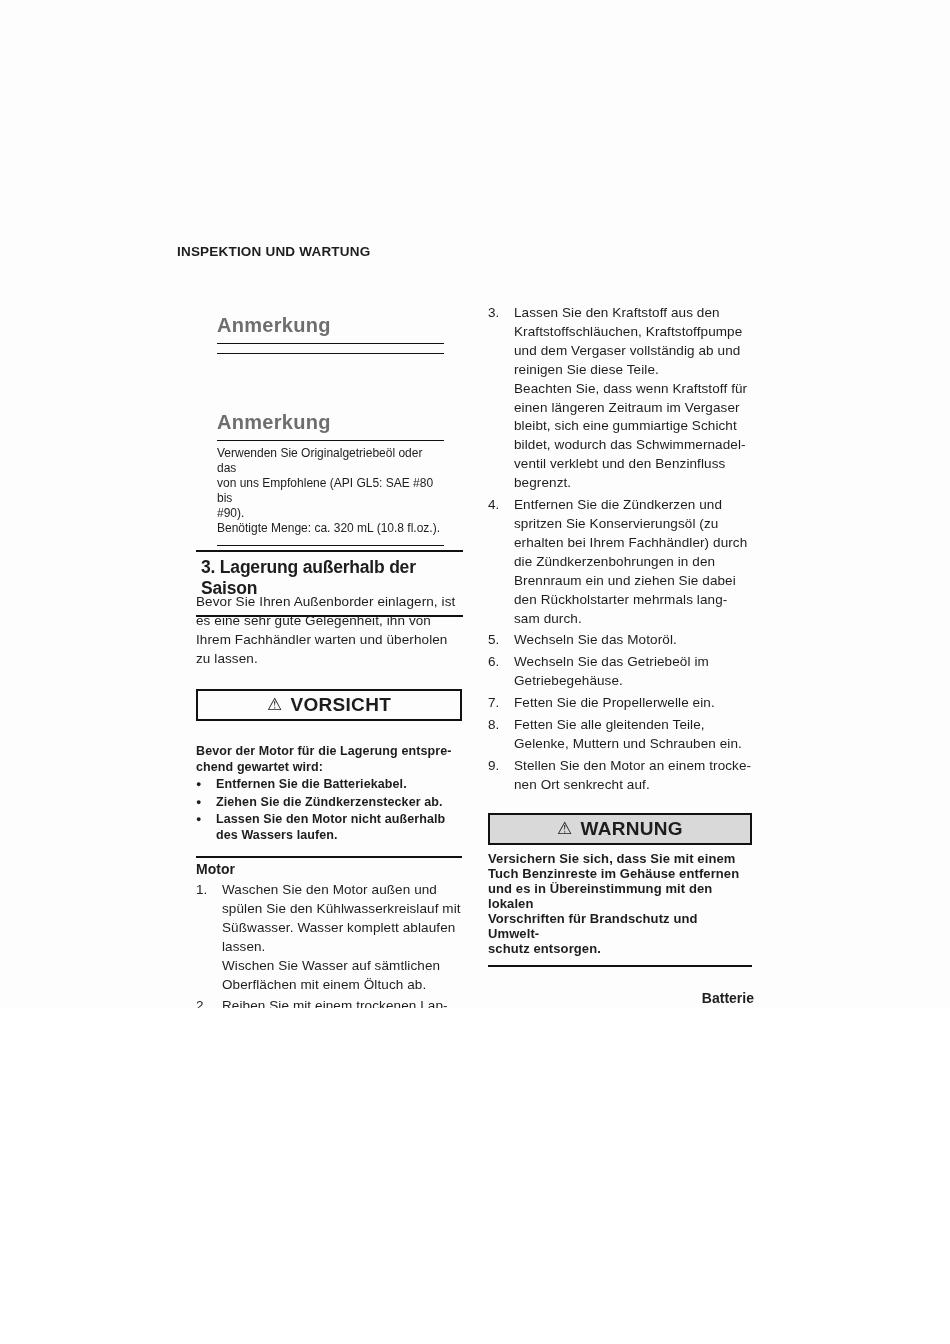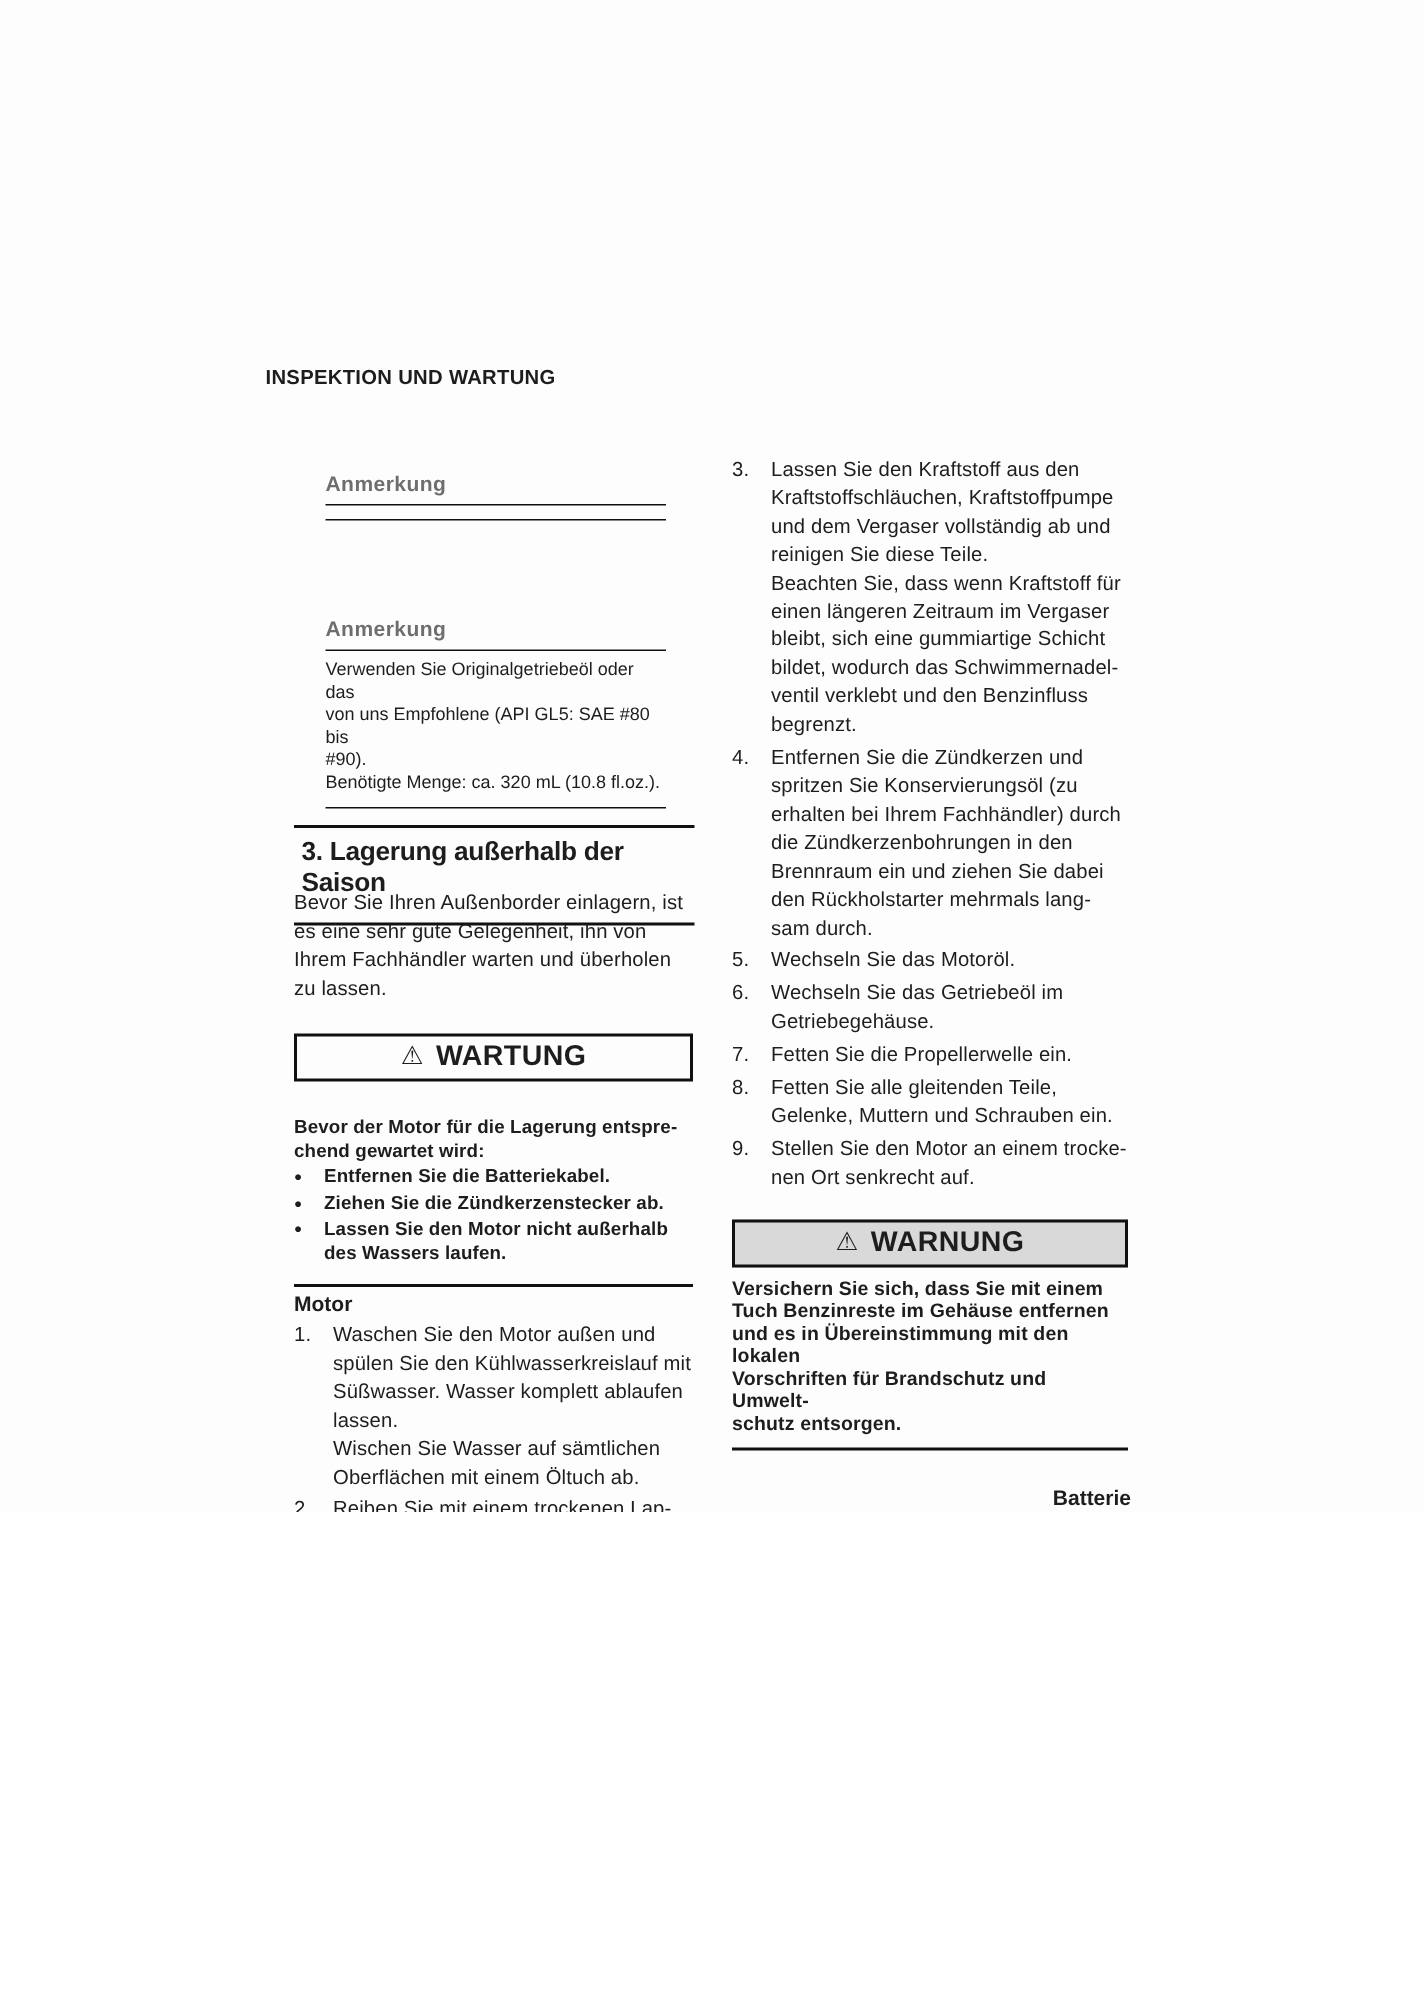--- a/index.html
+++ b/index.html
@@ -8,21 +8,21 @@
   .page {
     position:relative; width:950px; height:1008px; background:#fdfdfd;
     font-family:"Liberation Sans","DejaVu Sans",sans-serif; color:var(--text);
     overflow:hidden;
   }
   .abs { position:absolute; }
   .pre { white-space:pre-line; }
   .doc-header { left:177px; top:244px; font-size:13.5px; font-weight:bold; letter-spacing:0.2px; }
   
   .note { left:217px; width:227px; }
-  .note-title { font-size:14px; font-weight:bold; color:var(--note-title); letter-spacing:0.3px; }
+  .note-title { font-size:20px; font-weight:bold; color:var(--note-title); letter-spacing:0.3px; }
   .rule-1 { height:1px; background:var(--rule); }
   .rule-2 { height:2px; background:var(--rule); }
   .note .rule-top { margin-top:6px; }
   .note-body { margin-top:5px; font-size:12px; line-height:15px; }
   .note .rule-bottom { margin-top:9px; }
   
   .section-heading {
     left:196px; top:550px; width:267px;
     border-top:2.5px solid var(--rule); border-bottom:2.5px solid var(--rule);
     font-weight:bold; font-size:17.5px; letter-spacing:-0.2px; padding:5px 0 16px 5px;
@@ -82,21 +82,21 @@
   <div class="abs section-heading">3. Lagerung außerhalb der Saison</div>
 
   <div class="abs intro body-text pre">Bevor Sie Ihren Außenborder einlagern, ist
 es eine sehr gute Gelegenheit, ihn von
 Ihrem Fachhändler warten und überholen
 zu lassen.</div>
 
   <div class="abs caution">
     <div class="alert-box">
       <span class="tri">⚠</span>
-      <span>WARTUNG</span>
+      <span>VORSICHT</span>
     </div>
     <div class="caution-lead bold-note pre">Bevor der Motor für die Lagerung entspre-
 chend gewartet wird:</div>
     <div class="bullet-row">
       <span class="mark">●</span>
       <div class="bold-note pre">Entfernen Sie die Batteriekabel.</div>
     </div>
     <div class="bullet-row">
       <span class="mark">●</span>
       <div class="bold-note pre">Ziehen Sie die Zündkerzenstecker ab.</div>

